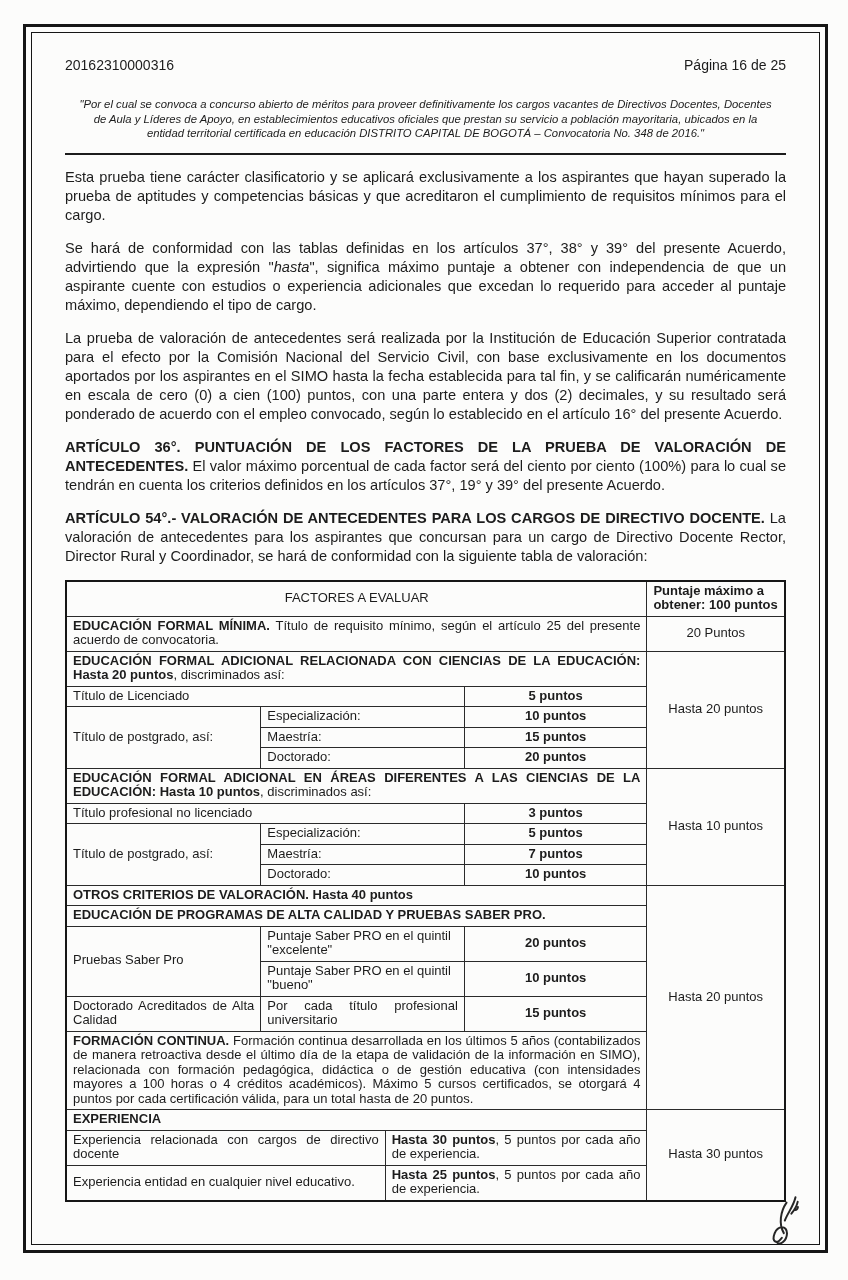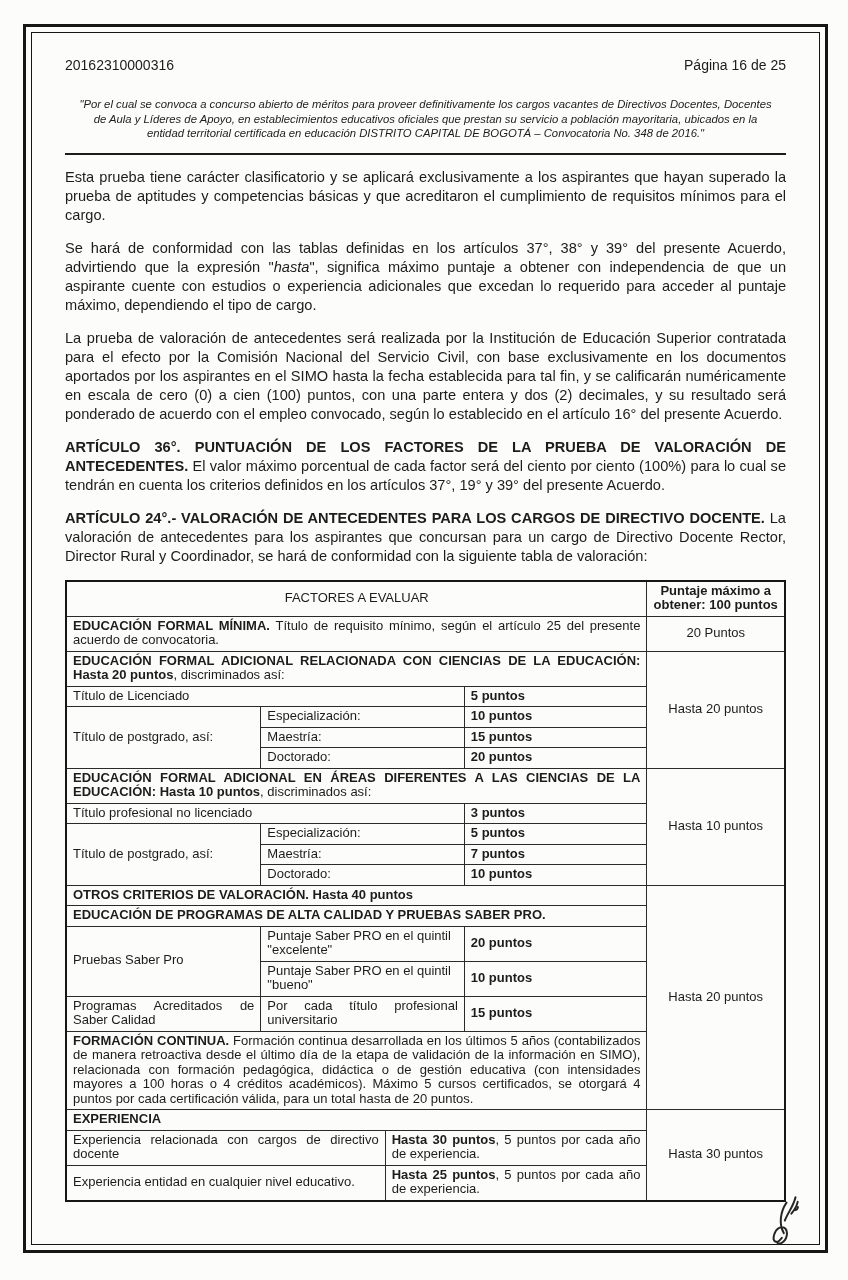--- a/index.html
+++ b/index.html
@@ -55,23 +55,23 @@
     font-size: 13px;
     line-height: 14.5px;
     margin-top: 10px;
   }
   table.val td {
     border: 1px solid #2a2a2a;
     padding: 2px 6px 3px 6px;
     vertical-align: middle;
   }
   td.cth { text-align: center; padding: 6px 4px; }
-  td.cmax { text-align: center; font-weight: bold; padding: 3px 8px; }
+  td.cmax { font-weight: bold; padding: 3px 8px; }
   td.max { text-align: center; }
-  td.pts { text-align: left; font-weight: bold; }
+  td.pts { text-align: center; font-weight: bold; }
   td.just { text-align: justify; }
   td.top { vertical-align: top; }
   .squiggle {
     position: absolute;
     right: 38px; bottom: 28px;
     transform: rotate(-14deg);
   }
 </style>
 </head>
 <body>
@@ -90,21 +90,21 @@
     <div class="hr"></div>
 
     <p class="para">Esta prueba tiene carácter clasificatorio y se aplicará exclusivamente a los aspirantes que hayan superado la prueba de aptitudes y competencias básicas y que acreditaron el cumplimiento de requisitos mínimos para el cargo.</p>
 
     <p class="para"><span>Se hará de conformidad con las tablas definidas en los artículos 37°, 38° y 39° del presente Acuerdo, advirtiendo que la expresión "</span><i>hasta</i><span>", significa máximo puntaje a obtener con independencia de que un aspirante cuente con estudios o experiencia adicionales que excedan lo requerido para acceder al puntaje máximo, dependiendo el tipo de cargo.</span></p>
 
     <p class="para">La prueba de valoración de antecedentes será realizada por la Institución de Educación Superior contratada para el efecto por la Comisión Nacional del Servicio Civil, con base exclusivamente en los documentos aportados por los aspirantes en el SIMO hasta la fecha establecida para tal fin, y se calificarán numéricamente en escala de cero (0) a cien (100) puntos, con una parte entera y dos (2) decimales, y su resultado será ponderado de acuerdo con el empleo convocado, según lo establecido en el artículo 16° del presente Acuerdo.</p>
 
     <p class="para"><span class="b">ARTÍCULO 36°. PUNTUACIÓN DE LOS FACTORES DE LA PRUEBA DE VALORACIÓN DE ANTECEDENTES.</span><span> El valor máximo porcentual de cada factor será del ciento por ciento (100%) para lo cual se tendrán en cuenta los criterios definidos en los artículos 37°, 19° y 39° del presente Acuerdo.</span></p>
 
-    <p class="para"><span class="b">ARTÍCULO 24°.- VALORACIÓN DE ANTECEDENTES PARA LOS CARGOS DE DIRECTIVO DOCENTE.</span><span> La valoración de antecedentes para los aspirantes que concursan para un cargo de Directivo Docente Rector, Director Rural y Coordinador, se hará de conformidad con la siguiente tabla de valoración:</span></p>
+    <p class="para"><span class="b">ARTÍCULO 54°.- VALORACIÓN DE ANTECEDENTES PARA LOS CARGOS DE DIRECTIVO DOCENTE.</span><span> La valoración de antecedentes para los aspirantes que concursan para un cargo de Directivo Docente Rector, Director Rural y Coordinador, se hará de conformidad con la siguiente tabla de valoración:</span></p>
 
     <table class="val">
       <colgroup>
         <col style="width:27.1%">
           <col style="width:17.3%">
           <col style="width:11%">
           <col style="width:25.4%">
           <col style="width:19.2%">
       </colgroup>
       <tbody>
@@ -168,21 +168,21 @@
         <tr>
           <td rowspan="2">Pruebas Saber Pro</td>
           <td colspan="2" class="top">Puntaje Saber PRO en el quintil "excelente"</td>
           <td class="pts top">20 puntos</td>
         </tr>
         <tr>
           <td colspan="2" class="top">Puntaje Saber PRO en el quintil "bueno"</td>
           <td class="pts top">10 puntos</td>
         </tr>
         <tr>
-          <td class="just">Programas Acreditados de Saber Calidad</td>
+          <td class="just">Doctorado Acreditados de Alta Calidad</td>
           <td colspan="2" class="just top">Por cada título profesional universitario</td>
           <td class="pts top">15 puntos</td>
         </tr>
         <tr>
           <td colspan="4" class="just top"><span class="b">FORMACIÓN CONTINUA.</span><span> Formación continua desarrollada en los últimos 5 años (contabilizados de manera retroactiva desde el último día de la etapa de validación de la información en SIMO), relacionada con formación pedagógica, didáctica o de gestión educativa (con intensidades mayores a 100 horas o 4 créditos académicos). Máximo 5 cursos certificados, se otorgará 4 puntos por cada certificación válida, para un total hasta de 20 puntos.</span></td>
         </tr>
         <tr>
           <td colspan="4" class="b">EXPERIENCIA</td>
           <td class="max" rowspan="3">Hasta 30 puntos</td>
         </tr>

